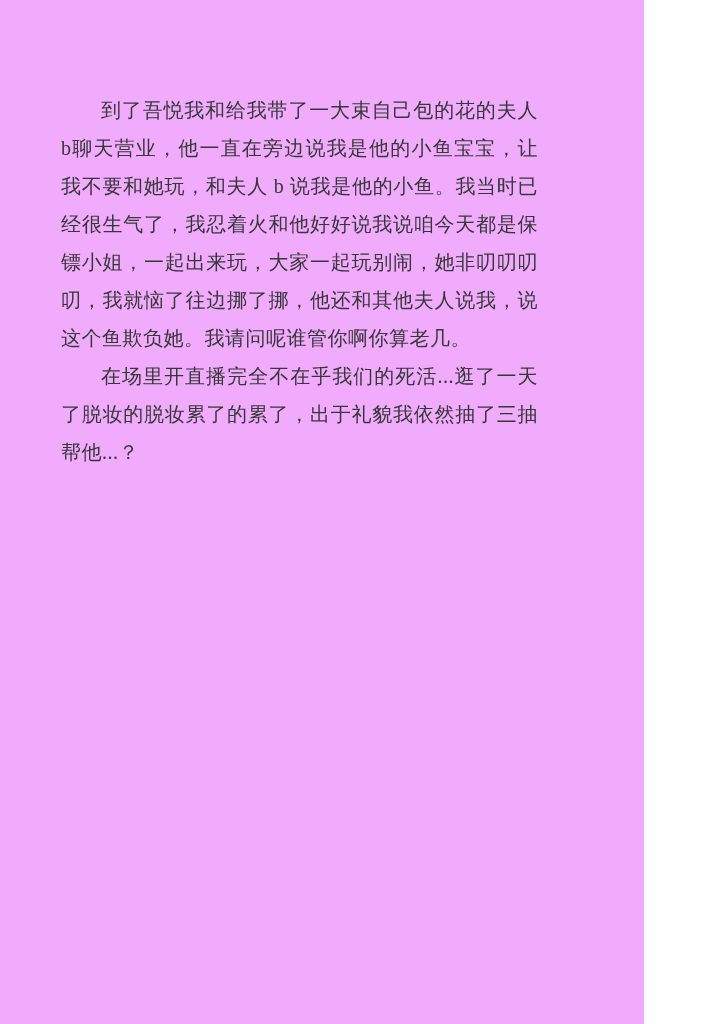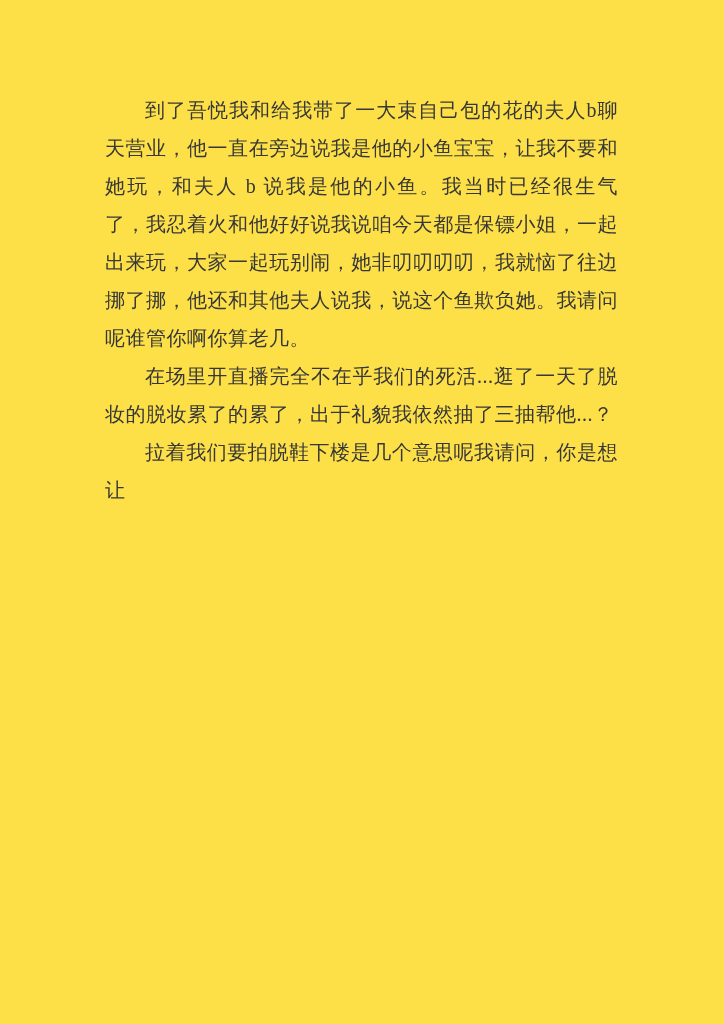--- a/index.html
+++ b/index.html
@@ -2,25 +2,25 @@
 <html><head>
 <meta charset="utf-8">
 <style>
   html, body {
     margin: 0;
     padding: 0;
     background: #ffffff;
   }
   .page {
     position: relative;
-    width: 724px;
+    width: 644px;
     height: 1024px;
-    background: #fde047;
+    background: #f0abfc;
     box-sizing: border-box;
-    padding: 91px 106px 0 105px;
+    padding: 91px 106px 0 61px;
     overflow: hidden;
   }
   .content {
     font-family: "Liberation Serif", "DejaVu Serif", serif;
     font-size: 20px;
     line-height: 38px;
     color: #373737;
     text-align: justify;
     letter-spacing: 0.5px;
   }
@@ -30,15 +30,14 @@
     text-indent: 2em;
   }
 </style>
 </head>
 <body>
 
 <div class="page">
   <div class="content">
     <p>到了吾悦我和给我带了一大束自己包的花的夫人b聊天营业，他一直在旁边说我是他的小鱼宝宝，让我不要和她玩，和夫人 b 说我是他的小鱼。我当时已经很生气了，我忍着火和他好好说我说咱今天都是保镖小姐，一起出来玩，大家一起玩别闹，她非叨叨叨叨，我就恼了往边挪了挪，他还和其他夫人说我，说这个鱼欺负她。我请问呢谁管你啊你算老几。</p>
     <p>在场里开直播完全不在乎我们的死活...逛了一天了脱妆的脱妆累了的累了，出于礼貌我依然抽了三抽帮他...？</p>
-    <p>拉着我们要拍脱鞋下楼是几个意思呢我请问，你是想让</p>
   </div>
 </div>
 
 </body></html>

